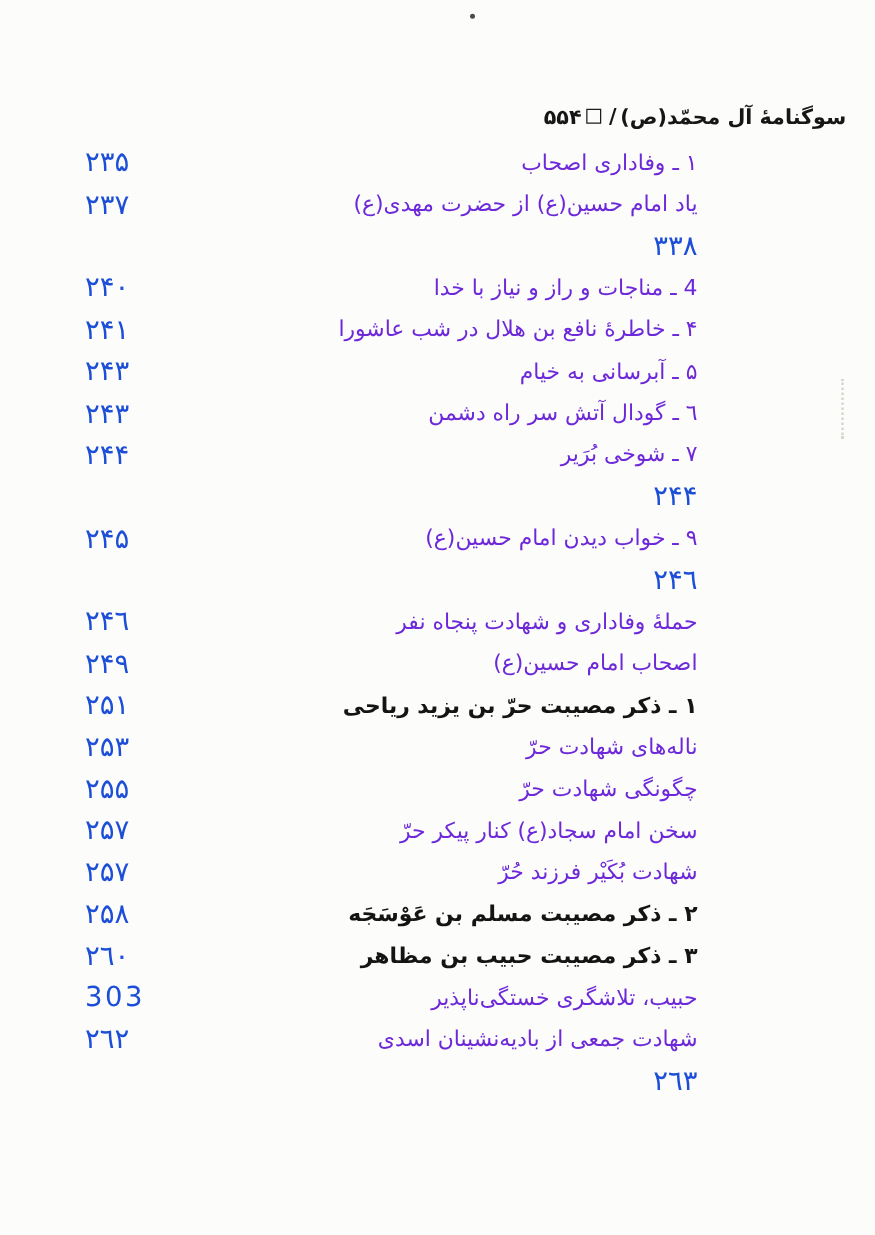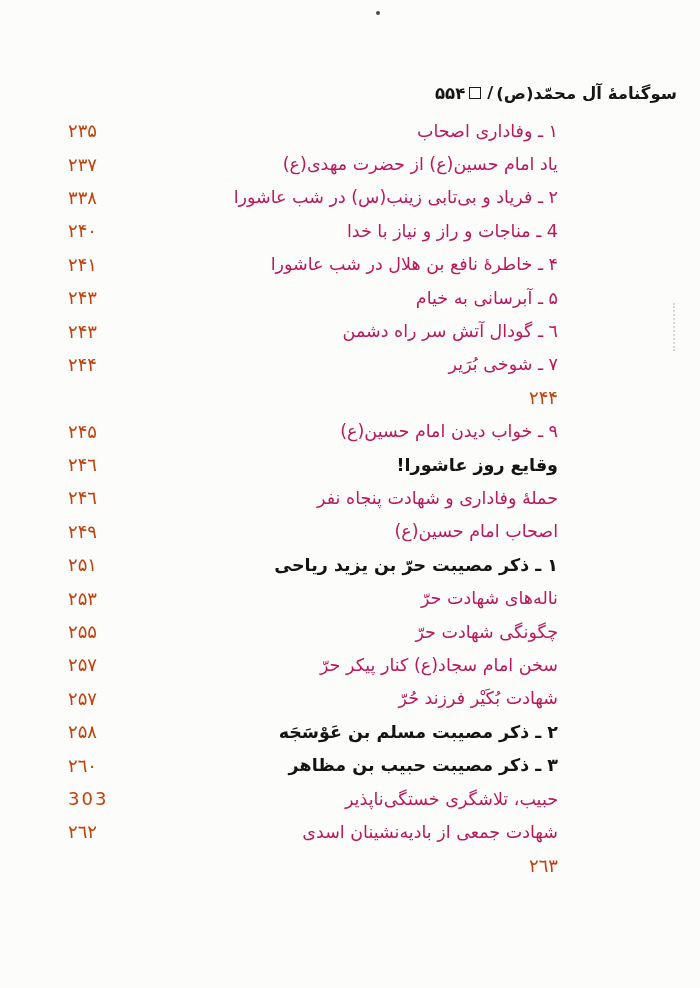--- a/index.html
+++ b/index.html
@@ -20,23 +20,23 @@
     display:inline-block;width:10px;height:10px;flex:none;
     border:1.8px solid #1d1d1d;background:transparent;margin:0 3px 0 2px;
   }
   .pgnum{letter-spacing:1px;direction:ltr;}
   
   .toc{position:absolute;top:114px;left:68px;right:142px;}
   .row{
     height:33.4px;display:flex;direction:rtl;
     justify-content:space-between;align-items:center;
   }
-  .row .t{font-size:17.5px;white-space:nowrap;color:#be185d;}
+  .row .t{font-size:17.5px;white-space:nowrap;color:#6d28d9;}
   .row.bold .t{font-weight:bold;color:#141414;}
-  .row .p{direction:ltr;font-size:18px;letter-spacing:2px;flex:none;color:#c2410c;}
+  .row .p{direction:ltr;font-size:22px;letter-spacing:2px;flex:none;color:#1d4ed8;}
   
   .speck{position:absolute;left:376px;top:11px;width:4px;height:4px;background:#4a4a46;border-radius:50%;}
   .dotted-artifact{position:absolute;left:673px;top:303px;width:0;height:48px;border-left:2px dotted #cfcfc6;opacity:.8;}
 </style>
 </head>
 <body>
 
 <div class="page">
 
   <div class="running-head">
@@ -49,21 +49,20 @@
   <div class="toc">
       <div class="row">
         <span class="t">۱ ـ وفاداری اصحاب</span>
         <span class="p">۲۳۵</span>
       </div>
       <div class="row">
         <span class="t">یاد امام حسین(ع) از حضرت مهدی(ع)</span>
         <span class="p">۲۳۷</span>
       </div>
       <div class="row">
-        <span class="t">۲ ـ فریاد و بی‌تابی زینب(س) در شب عاشورا</span>
         <span class="p">۳۳۸</span>
       </div>
       <div class="row">
         <span class="t">4 ـ مناجات و راز و نیاز با خدا</span>
         <span class="p">۲۴۰</span>
       </div>
       <div class="row">
         <span class="t">۴ ـ خاطرهٔ نافع بن هلال در شب عاشورا</span>
         <span class="p">۲۴۱</span>
       </div>
@@ -80,21 +79,20 @@
         <span class="p">۲۴۴</span>
       </div>
       <div class="row">
         <span class="p">۲۴۴</span>
       </div>
       <div class="row">
         <span class="t">۹ ـ خواب دیدن امام حسین(ع)</span>
         <span class="p">۲۴۵</span>
       </div>
       <div class="row bold">
-        <span class="t">وقایع روز عاشورا!</span>
         <span class="p">۲۴٦</span>
       </div>
       <div class="row">
         <span class="t">حملهٔ وفاداری و شهادت پنجاه نفر</span>
         <span class="p">۲۴٦</span>
       </div>
       <div class="row">
         <span class="t">اصحاب امام حسین(ع)</span>
         <span class="p">۲۴۹</span>
       </div>

